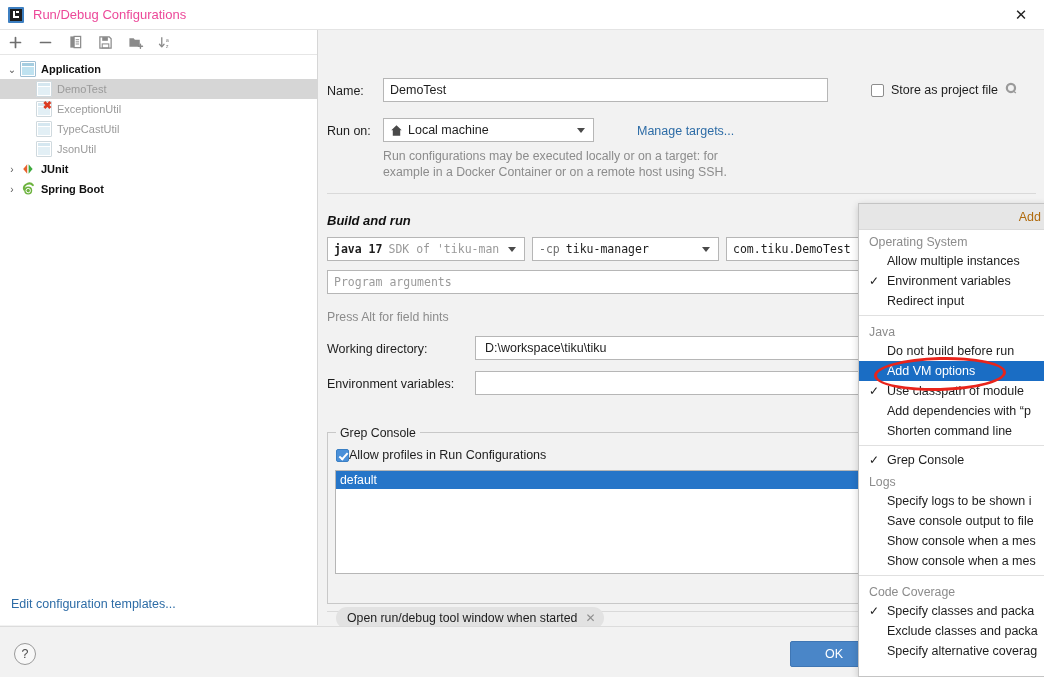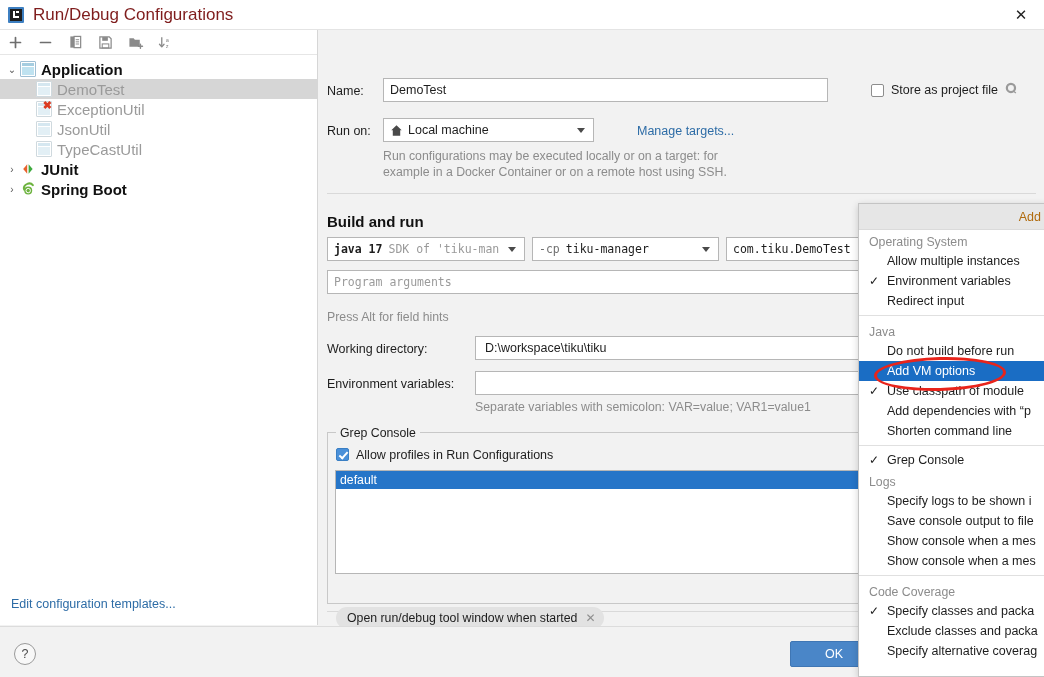--- a/index.html
+++ b/index.html
@@ -27,21 +27,21 @@
     background: #1d1d1d; border: 2px solid #3d7fc1; position: relative; flex: none;
     border-radius: 1px;
   }
   .title-icon::before {
     content: ""; position: absolute; left: 3px; top: 2px; width: 2px; height: 7px; background:#fff;
   }
   .title-icon::after {
     content: ""; position: absolute; left: 6px; top: 2px; width: 3px; height: 2px; background:#fff;
     box-shadow: 0 5px 0 0 #fff, -3px 5px 0 0 #fff;
   }
-  .title-text { font-size: 17px; color: #7f1d1d; }
+  .title-text { font-size: 13px; color: #ec4899; }
   .title-close {
     position: absolute; right: 0; top: 0; width: 46px; height: 30px;
     display: flex; align-items: center; justify-content: center;
     font-size: 15px; color: #222; font-family: "Liberation Sans", sans-serif;
   }
 
   
   .sidebar {
     position: absolute; left: 0; top: 30px; width: 318px; height: 595px;
     background: #ffffff; border-right: 1px solid #d6d6d6;
@@ -51,21 +51,21 @@
     padding-left: 7px; gap: 13px; background: #fff;
   }
   .tb-btn { width: 17px; height: 17px; position: relative; display:flex; align-items:center; justify-content:center; }
   .tb-btn svg { display: block; }
 
   .tree { padding-top: 4px; font-size: 12.5px; }
   .tree-row { height: 20px; display: flex; align-items: center; padding-left: 4px; white-space: nowrap; }
   .tree-row.selected { background: #d6d6d6; }
   .twisty { width: 16px; text-align: center; color: #5a5a5a; font-size: 10px; flex: none; }
   .tree-icon { width: 16px; height: 16px; flex: none; margin-right: 5px; position: relative; }
-  .tree-label { font-size: 15px; }
+  .tree-label { font-size: 11px; }
   .tree-label.bold { font-weight: bold; color: #111; }
   .tree-label.muted { color: #9a9a9a; }
 
   
   .ic-app { border: 1px solid #9fbfd4; background: #fff; border-radius:1px; }
   .ic-app::before { content:""; position:absolute; left:1px; top:1px; right:1px; height:3px; background:#a5cde0;}
   .ic-app::after { content:""; position:absolute; left:1px; top:5px; right:1px; bottom:1px; background:#bfe2f0;}
   .ic-app-dim { border-color:#cfd9de; }
   .ic-app-dim::before { background:#d5e7f0; }
   .ic-app-dim::after { background:#e2eff5; }
@@ -100,21 +100,21 @@
   .combo .caret {
     margin-left: auto; width: 0; height: 0; border-left: 4px solid transparent;
     border-right: 4px solid transparent; border-top: 5px solid #4a4a4a; margin-right: 4px;
   }
   .home-ic { width: 13px; height: 13px; margin-right: 5px; flex: none; }
 
   .link { color: #2d6ca6; font-size: 12.5px; }
   .hint { color: #8c8c8c; font-size: 12.3px; line-height: 16px; }
 
   .sep { position: absolute; height: 1px; background: #d9d9d9; }
-  .section-title { position: absolute; font-weight: bold; font-size: 15px; color: #111; }
+  .section-title { position: absolute; font-weight: bold; font-size: 13px; color: #111; font-style: italic; }
 
   .modify-opts { position: absolute; color: #2d6ca6; font-size: 12.5px; }
   .alt-m { position: absolute; color: #6a6a6a; font-size: 12.5px; }
 
   
   .group {
     position: absolute; border: 1px solid #c8c8c8; background: transparent;
   }
   .group-title {
     position: absolute; background: #f2f2f2; padding: 0 4px; font-size: 12.3px; color: #1d1d1d;
@@ -256,28 +256,28 @@
         <div class="tree-icon ic-app ic-app-dim">
           <span class="ic-x">✖</span>
         </div>
         <div class="tree-label muted">ExceptionUtil</div>
       </div>
 
       <div class="tree-row">
         <div class="twisty"></div>
         <div style="width:16px;flex:none"></div>
         <div class="tree-icon ic-app ic-app-dim"></div>
-        <div class="tree-label muted">JsonUtil</div>
+        <div class="tree-label muted">TypeCastUtil</div>
       </div>
 
       <div class="tree-row">
         <div class="twisty"></div>
         <div style="width:16px;flex:none"></div>
         <div class="tree-icon ic-app ic-app-dim"></div>
-        <div class="tree-label muted">TypeCastUtil</div>
+        <div class="tree-label muted">JsonUtil</div>
       </div>
 
       <div class="tree-row">
         <div class="twisty">›</div>
         <div class="tree-icon ic-junit">
           <svg width="14" height="14" viewBox="0 0 14 14">
             <path d="M6.2 2.2v9.6L2.2 7z" fill="#e8622c"></path>
             <path d="M7.6 2.2v9.6L11.6 7z" fill="#3eaa3e"></path>
           </svg>
         </div>
@@ -358,26 +358,25 @@
     <div class="txt mono" style="position:absolute;left:407px;top:207px;width:310px;">com.tiku.DemoTest</div>
 
     <div class="txt mono ph" style="position:absolute;left:8px;top:240px;width:709px;">Program arguments</div>
     <div class="hint" style="position:absolute;left:8px;top:279px;">Press Alt for field hints</div>
 
     <div class="lbl" style="position:absolute;left:8px;top:312px;">Working directory:</div>
     <div class="txt" style="position:absolute;left:156px;top:306px;width:561px;padding-left:9px;">D:\workspace\tiku\tiku</div>
 
     <div class="lbl" style="position:absolute;left:8px;top:347px;">Environment variables:</div>
     <div class="txt" style="position:absolute;left:156px;top:341px;width:561px;"></div>
-    <div class="hint" style="position:absolute;left:156px;top:369px;">Separate variables with semicolon: VAR=value; VAR1=value1</div>
 
     <div class="group" style="left:8px;top:402px;width:709px;height:172px;"></div>
     <div class="group-title" style="left:17px;top:396px;">Grep Console</div>
 
-    <div style="position:absolute;left:17px;top:418px;display:flex;align-items:flex-start;gap:7px;">
+    <div style="position:absolute;left:17px;top:418px;display:flex;align-items:flex-end;">
       <span class="cb checked"></span>
       <span class="lbl">Allow profiles in Run Configurations</span>
     </div>
     <div class="lbl" style="position:absolute;left:17px;top:442px;">Profiles:</div>
 
     <div class="listbox" style="left:16px;top:440px;width:692px;height:104px;">
       <div class="list-item-sel">default</div>
     </div>
 
     <div class="sep" style="left:8px;top:581px;width:709px;"></div>

